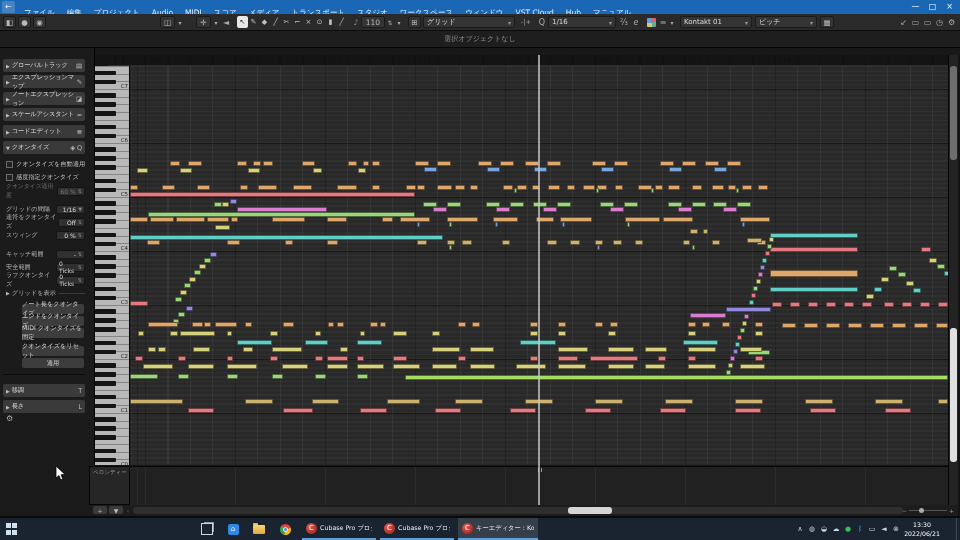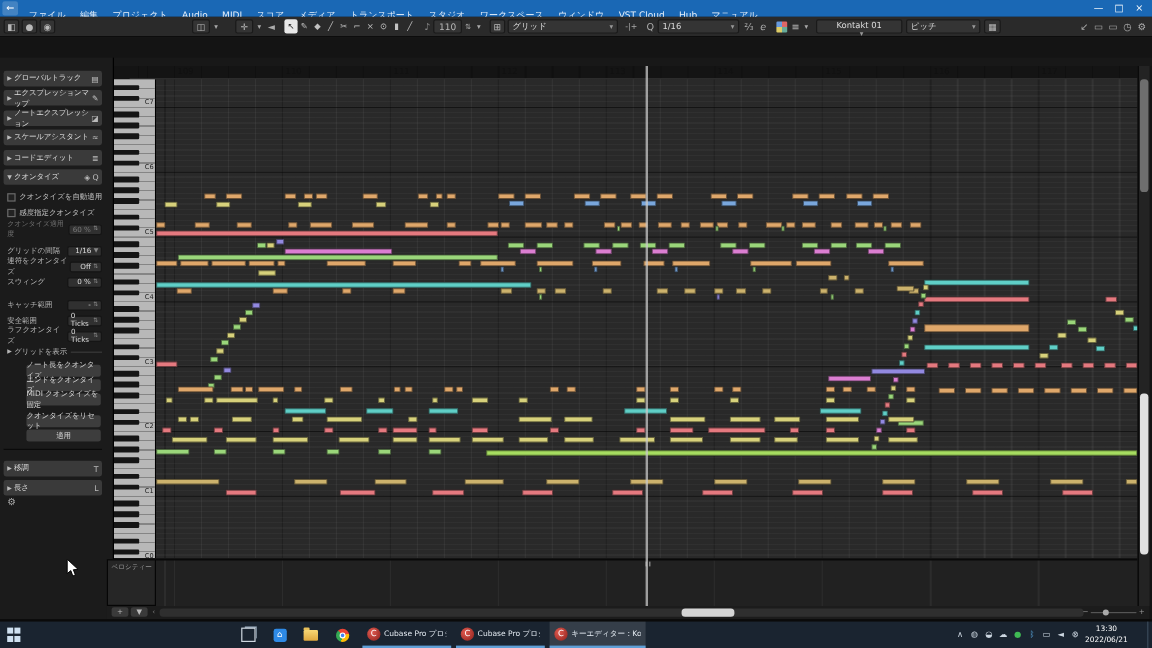--- a/index.html
+++ b/index.html
@@ -154,40 +154,41 @@
       <span>1/16</span>
       <span class="ddar">▾</span>
     </div>
     <div class="tflat" style="left:618px;width:12px;">⅔</div>
     <div class="tflat" style="left:631px;width:10px;font-style:italic;">e</div>
     <div class="tflat" style="left:645px;width:12px;">
         <span class="ctile"></span>
       </div>
     <div class="tflat" style="left:658px;width:10px;">≡</div>
     <div class="tflat" style="left:668px;width:8px;font-size:6px;">▾</div>
-    <div class="dd" style="left:680px;width:72px;flex-direction:column;">
+    <div class="dd" style="left:680px;width:72px;">
       <span>Kontakt 01</span>
       <span class="ddar">▾</span>
     </div>
     <div class="dd" style="left:755px;width:62px;">
       <span>ピッチ</span>
       <span class="ddar">▾</span>
     </div>
     <div class="tbtn" style="left:820px;width:14px;">▦</div>
     <div id="tb-right"></div>
   <div class="tbtn" style="left: 3px; width: 13px;">◧</div>
       <div class="tbtn" style="left: 18px; width: 13px;">●</div>
       <div class="tbtn" style="left: 33px; width: 13px;">◉</div>
       <div class="tflat" style="left: 898px; width: 11px;">↙</div>
       <div class="tflat" style="left: 910px; width: 11px;">▭</div>
       <div class="tflat" style="left: 922px; width: 11px;">▭</div>
       <div class="tflat" style="left: 934px; width: 11px;">◷</div>
       <div class="tflat" style="left: 946px; width: 11px;">⚙</div>
     </div>
 
+  <div id="infoline">選択オブジェクトなし</div>
 
   <div id="sidebar">
       <div class="phead" style="top: 11px;">
         <span class="arr">▶</span>
         <span>グローバルトラック</span>
         <span class="ric">▤</span>
       </div>
       <div class="phead" style="top: 27px;">
         <span class="arr">▶</span>
         <span>エクスプレッションマップ</span>

